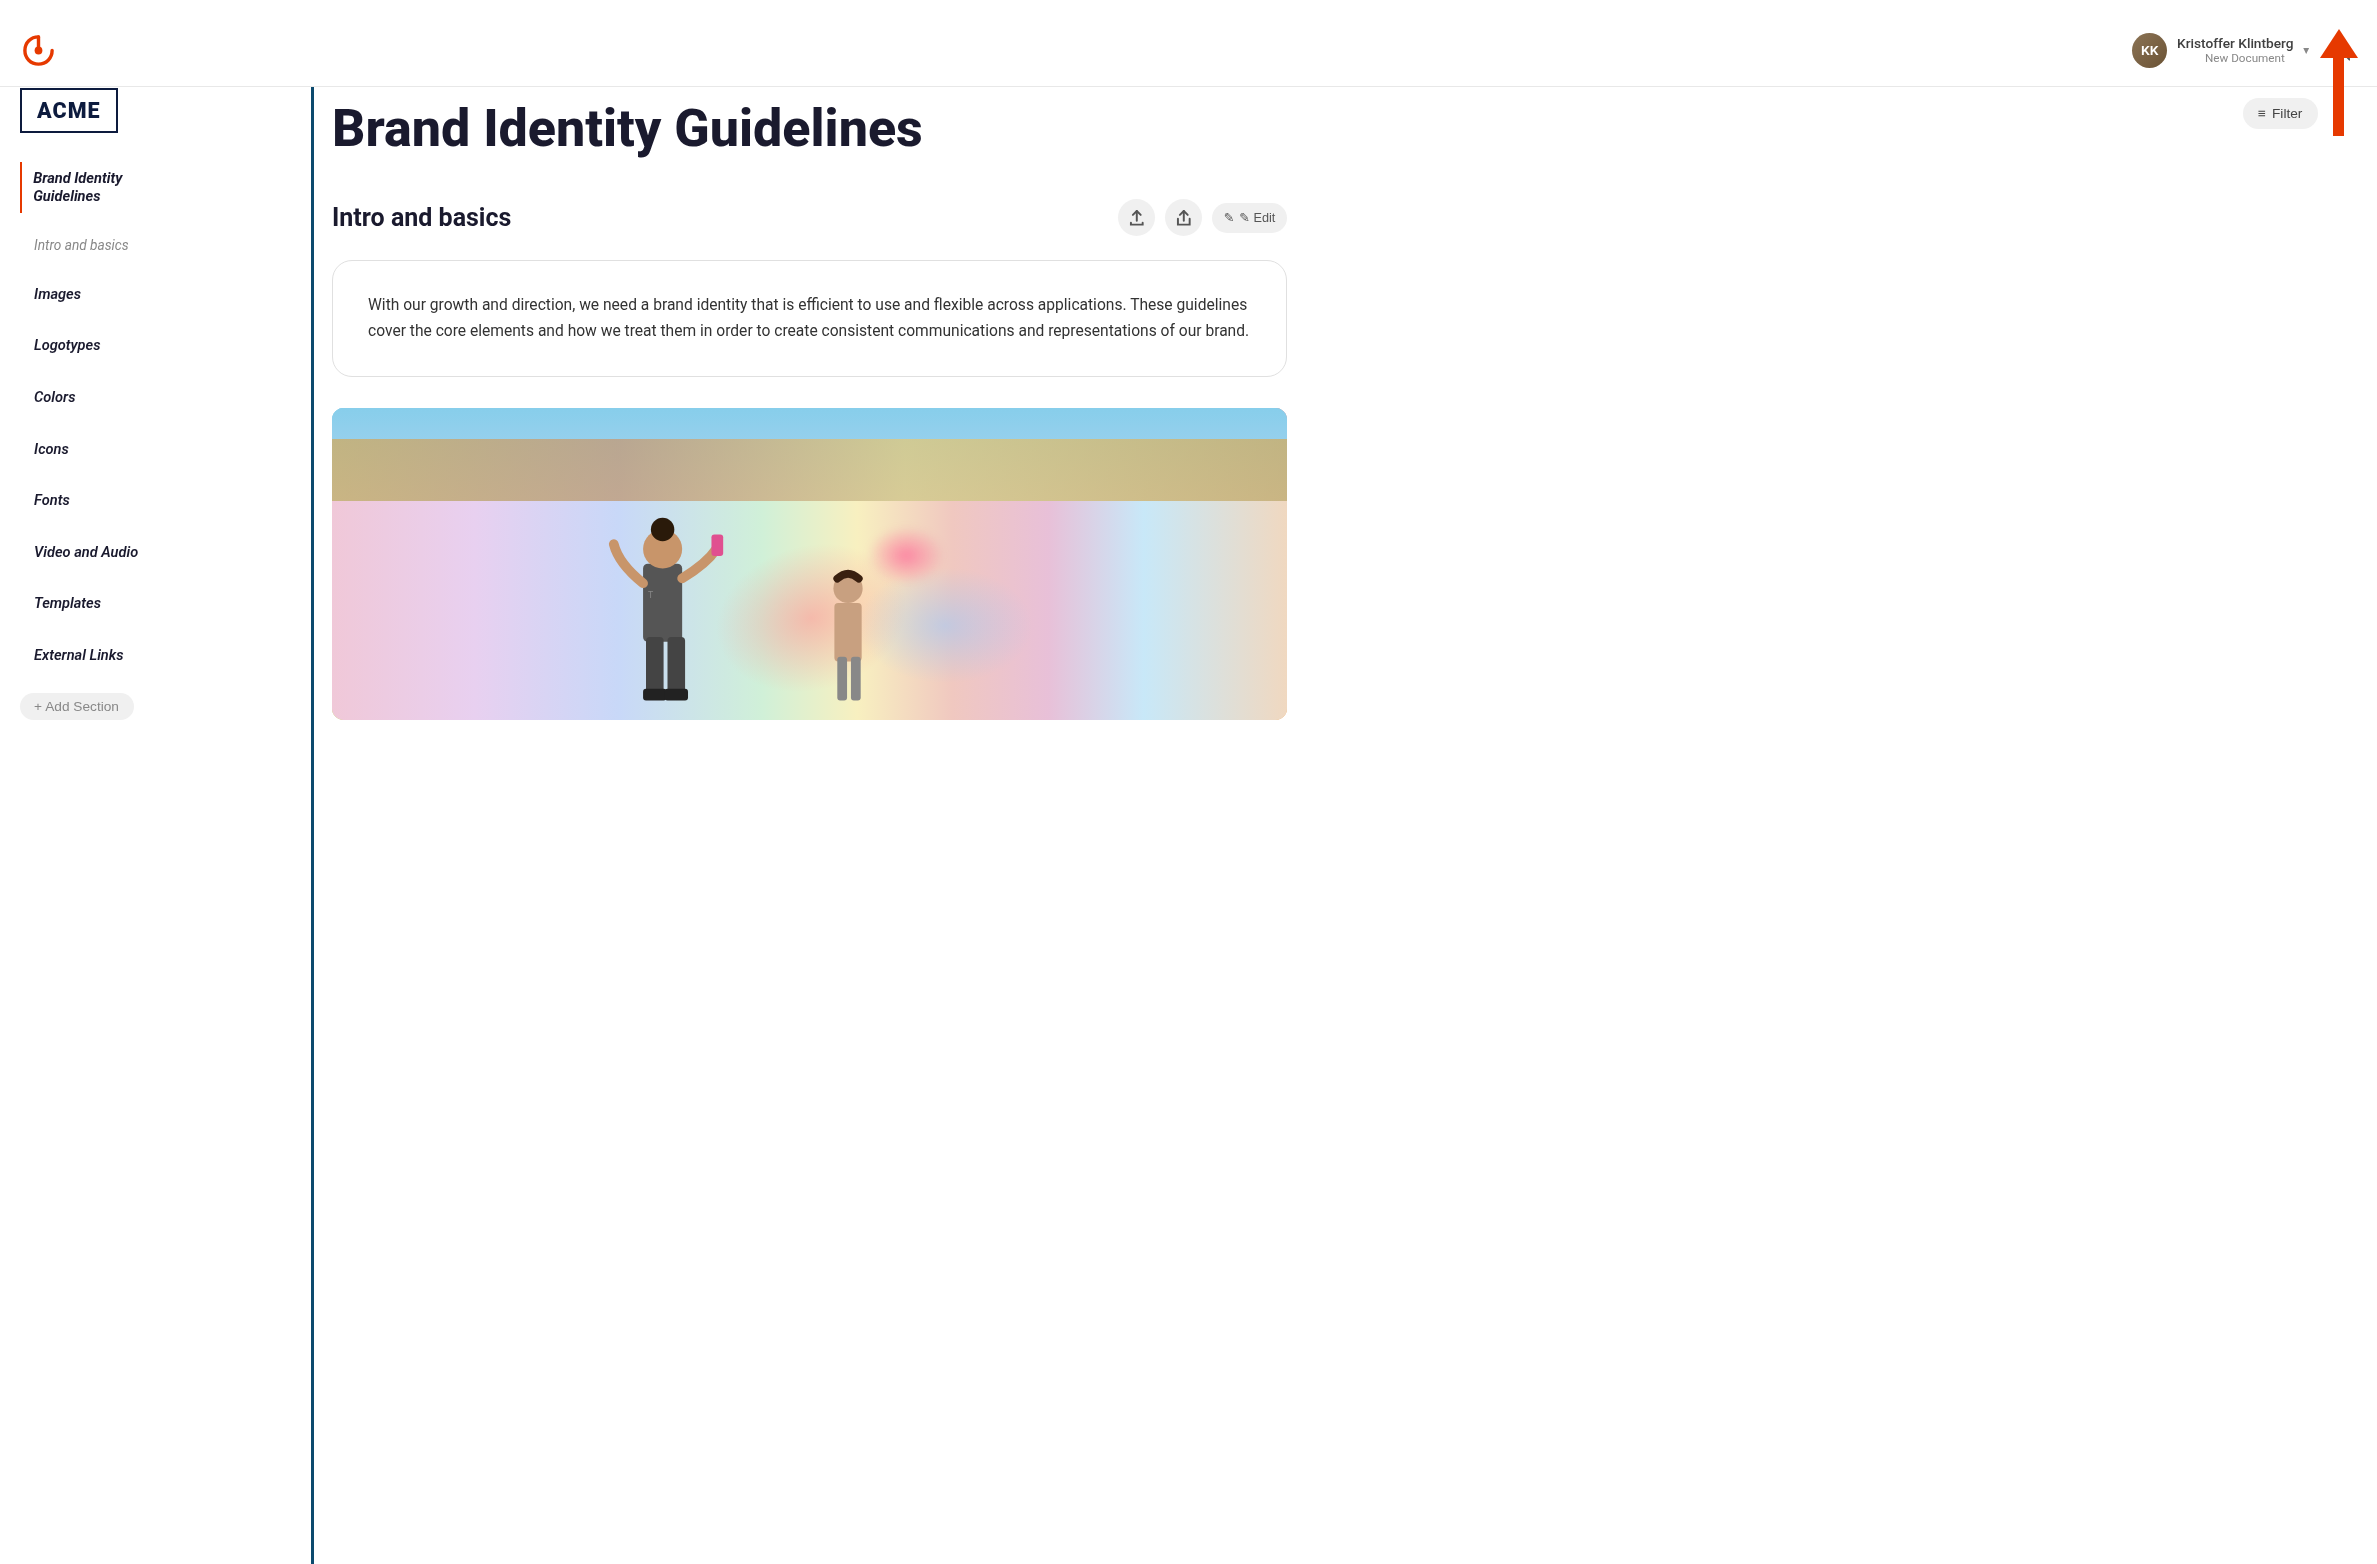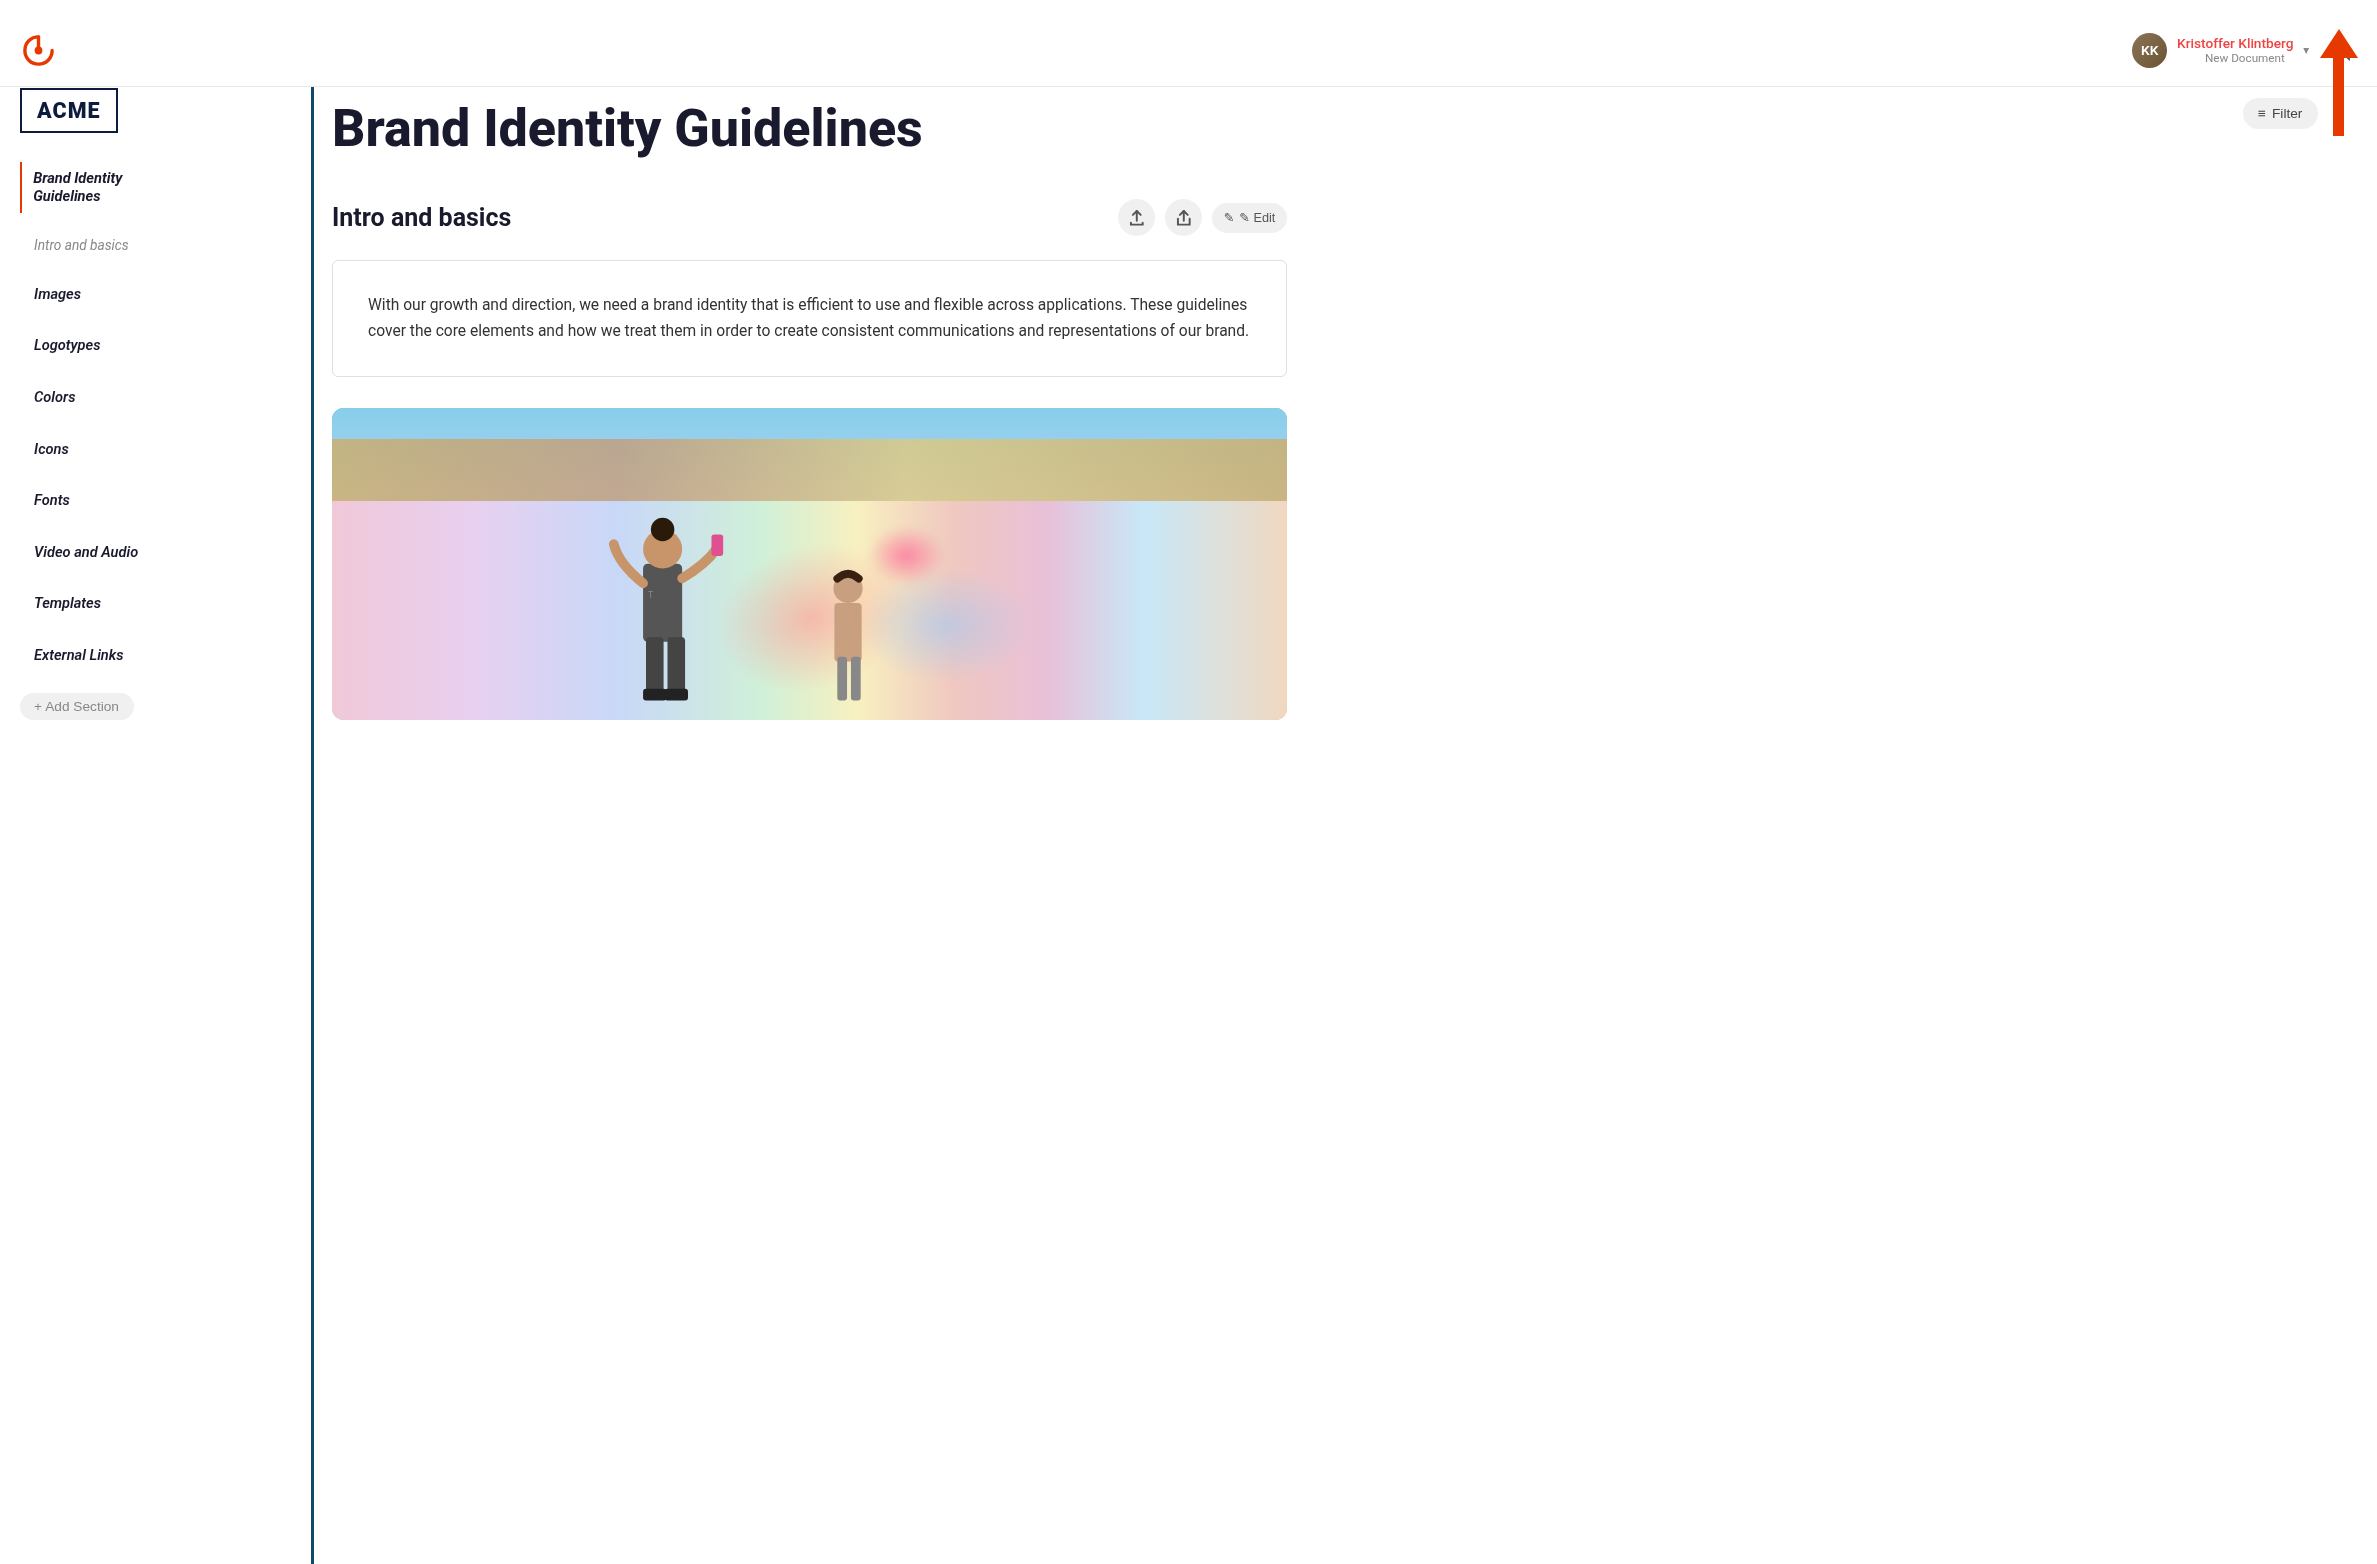--- a/index.html
+++ b/index.html
@@ -47,21 +47,21 @@
       background: linear-gradient(135deg, #8B7355 0%, #6B5335 100%);
       overflow: hidden;
       display: flex;
       align-items: center;
       justify-content: center;
       font-size: 13.7px;
       color: #fff;
       font-weight: 600;
     }
     .user-text { display: flex; flex-direction: column; }
-    .user-name { font-size: 13.7px; font-weight: 500; color: #ef4444; }
+    .user-name { font-size: 13.7px; font-weight: 500; color: #404040; }
     .user-doc { font-size: 11.7px; color: #888; margin-left: 28px; }
     .chevron-icon { color: #888; font-size: 11.7px; }
     .search-icon-btn {
       background: none;
       border: none;
       cursor: pointer;
       padding: 7.8px;
       color: #444;
       font-size: 19.5px;
       display: flex;
@@ -214,21 +214,21 @@
       align-items: center;
       gap: 5.9px;
       position: absolute;
       right: 59px;
       top: 98px;
     }
 
     .description-card {
       background: #fff;
       border: 1px solid #e0e0e0;
-      border-radius: 6px;
+      border-radius: 20px;
       padding: 31px 35px;
       margin-bottom: 31px;
       font-size: 15.6px;
       line-height: 1.7;
       color: #333;
     }
 
     .image-container {
       border-radius: 11.7px;
       overflow: hidden;

